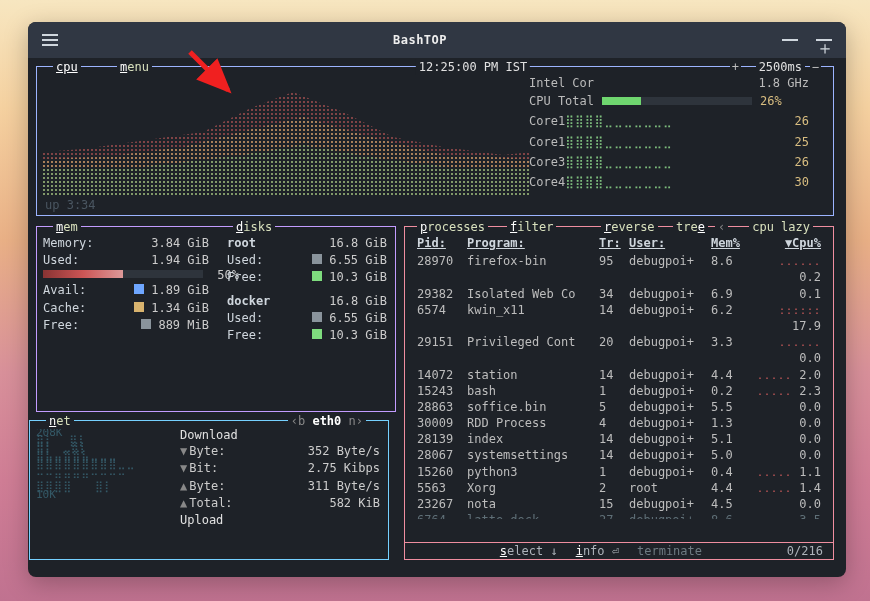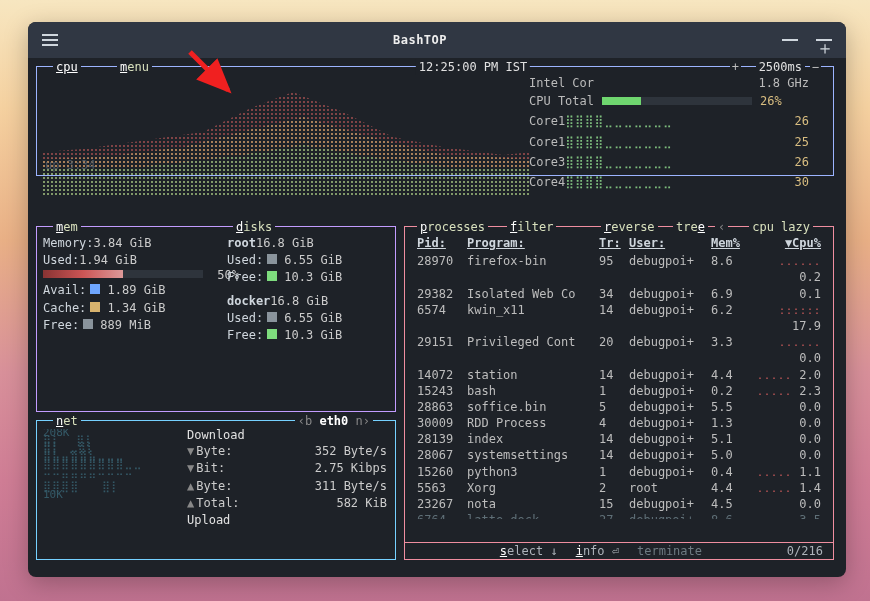--- a/index.html
+++ b/index.html
@@ -47,32 +47,32 @@
   .content { position:absolute; top:36px; left:0; right:0; bottom:0; padding:0; }
 
   .panel { position:absolute; border:1px solid #555; padding:4px 6px; }
   .panel .label {
     position:absolute; top:-8px; font-size:12px; color:#d8e0bd;
     background:#1e2228; padding:0 3px;
   }
   .panel .label .u { text-decoration: underline; color:#fff; }
 
   
-  .cpu-panel { border-color:#9cb4ff; left:8px; top:8px; width:798px; height:110px; }
+  .cpu-panel { border-color:#9cb4ff; left:8px; top:8px; width:798px; height:150px; }
   .cpu-panel .label.cpu { left:16px; } .cpu-panel .label.menu { left:80px; }
   .cpu-panel .label.time { left:50%; transform:translateX(-50%); color:#e0e0e0;margin-left:38px; }
   .cpu-panel .label.ms { right:28px; color:#e0e0e0; }
   .cpu-panel .plusminus { position:absolute; top:-8px; font-size:12px; background:#1e2228; padding:0 2px; color:#bdbdbd; }
   .cpu-panel .plusminus.l { right:92px; }
   .cpu-panel .plusminus.r { right:12px; }
 
   .mem-panel { border-color:#c39cff; left:8px; top:168px; width:360px; height:186px; }
   .mem-panel .label.mem { left:16px; } .mem-panel .label.disks { left:196px; }
 
-  .net-panel { border-color:#76d1ff; left:8px; top:362px; width:360px; height:140px; }
+  .net-panel { border-color:#76d1ff; left:1px; top:362px; width:360px; height:140px; }
   .net-panel .label.net { left:16px; } .net-panel .label.if { right:22px; color:#fff; }
   .net-panel .label.if .arrows { color:#888; }
 
   .proc-panel { border-color:#f08ea0; left:376px; top:168px; width:430px; height:334px; }
   .proc-panel .label { top:-8px; }
   .proc-panel .label.pr { left:12px; }
   .proc-panel .label.fi { left:102px; }
   .proc-panel .label.re { left:196px; }
   .proc-panel .label.tr { left:268px; }
   .proc-panel .label.cl { right:20px; }
@@ -86,21 +86,21 @@
   .cpu-right .total-bar { display:flex; align-items:center; gap:8px; margin-top:2px; }
   .bar { display:inline-block; height:8px; background:#2e343c; position:relative; }
   .bar .fill { position:absolute; left:0; top:0; bottom:0; background:#6fd66f; }
   .core-row { display:flex; align-items:center; gap:0; font-size:12px; margin-top:4px; }
   .core-row .pct { margin-left:auto; color:#d8bd80; }
   .up { position:absolute; left:8px; bottom:2px; color:#4a5661; font-size:12px; }
 
   
   .memcol { position:absolute; left:6px; top:8px; width:166px; }
   .diskcol { position:absolute; left:190px; top:8px; width:160px; }
-  .kv { display:flex; color:#ccc; margin-bottom:1px; }
+  .kv { display:flex; justify-content:space-between; color:#ccc; margin-bottom:1px; }
   .kv .k { color:#cfd6dd; }
   .kv .indic { width:10px; height:10px; display:inline-block; margin-left:4px; }
   .membar { height:8px; width:160px; background:#2e343c; position:relative; margin:2px 0 4px; }
   .membar .fill { position:absolute; left:0; top:0; bottom:0; background:linear-gradient(90deg,#833,#c55,#d99); }
   .membar .pct { position:absolute; right:-36px; top:-3px; color:#ccc; }
 
   
   .netgraph { position:absolute; left:6px; top:8px; width:130px; height:118px; color:#3d6f80; font-size:11px; line-height:.7; overflow:hidden; opacity:.7;}
   .netstats { position:absolute; left:150px; top:6px; width:200px; color:#ccc; }
   .netstats .h { font-weight:normal; color:#e1e1e1; }

